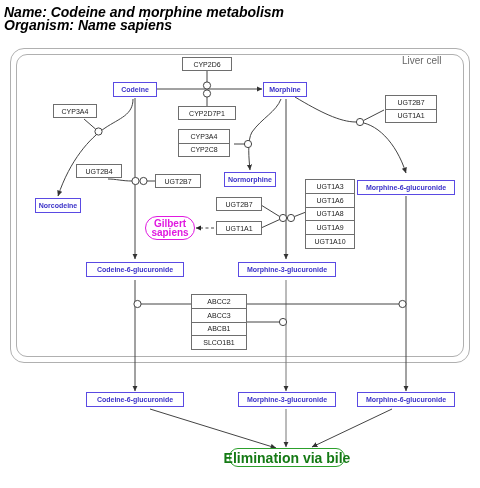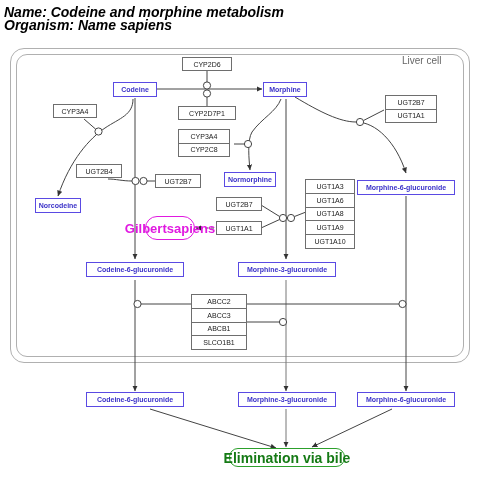--- a/index.html
+++ b/index.html
@@ -117,23 +117,24 @@
   }
   .genegroup .row:last-child {
     border-bottom: none;
   }
 
   
   .node.disease {
     border: 1.2px solid #e019e0;
     color: #e019e0;
     border-radius: 12px;
-    font-size: 13px;
+    font-size: 10px;
     font-weight: bold;
     line-height: 9px;
+    flex-direction: column;
   }
 
   
   .node.process {
     border: 1.2px solid #2ca02c;
     color: #157a15;
     border-radius: 9px;
     font-size: 14px;
     font-weight: bold;
   }

